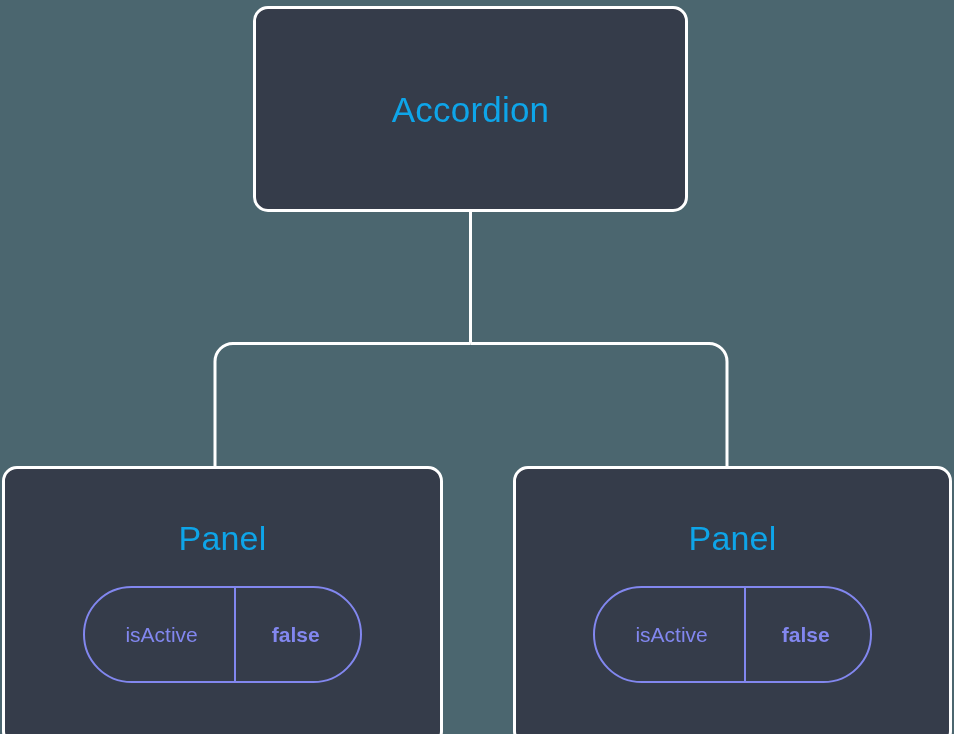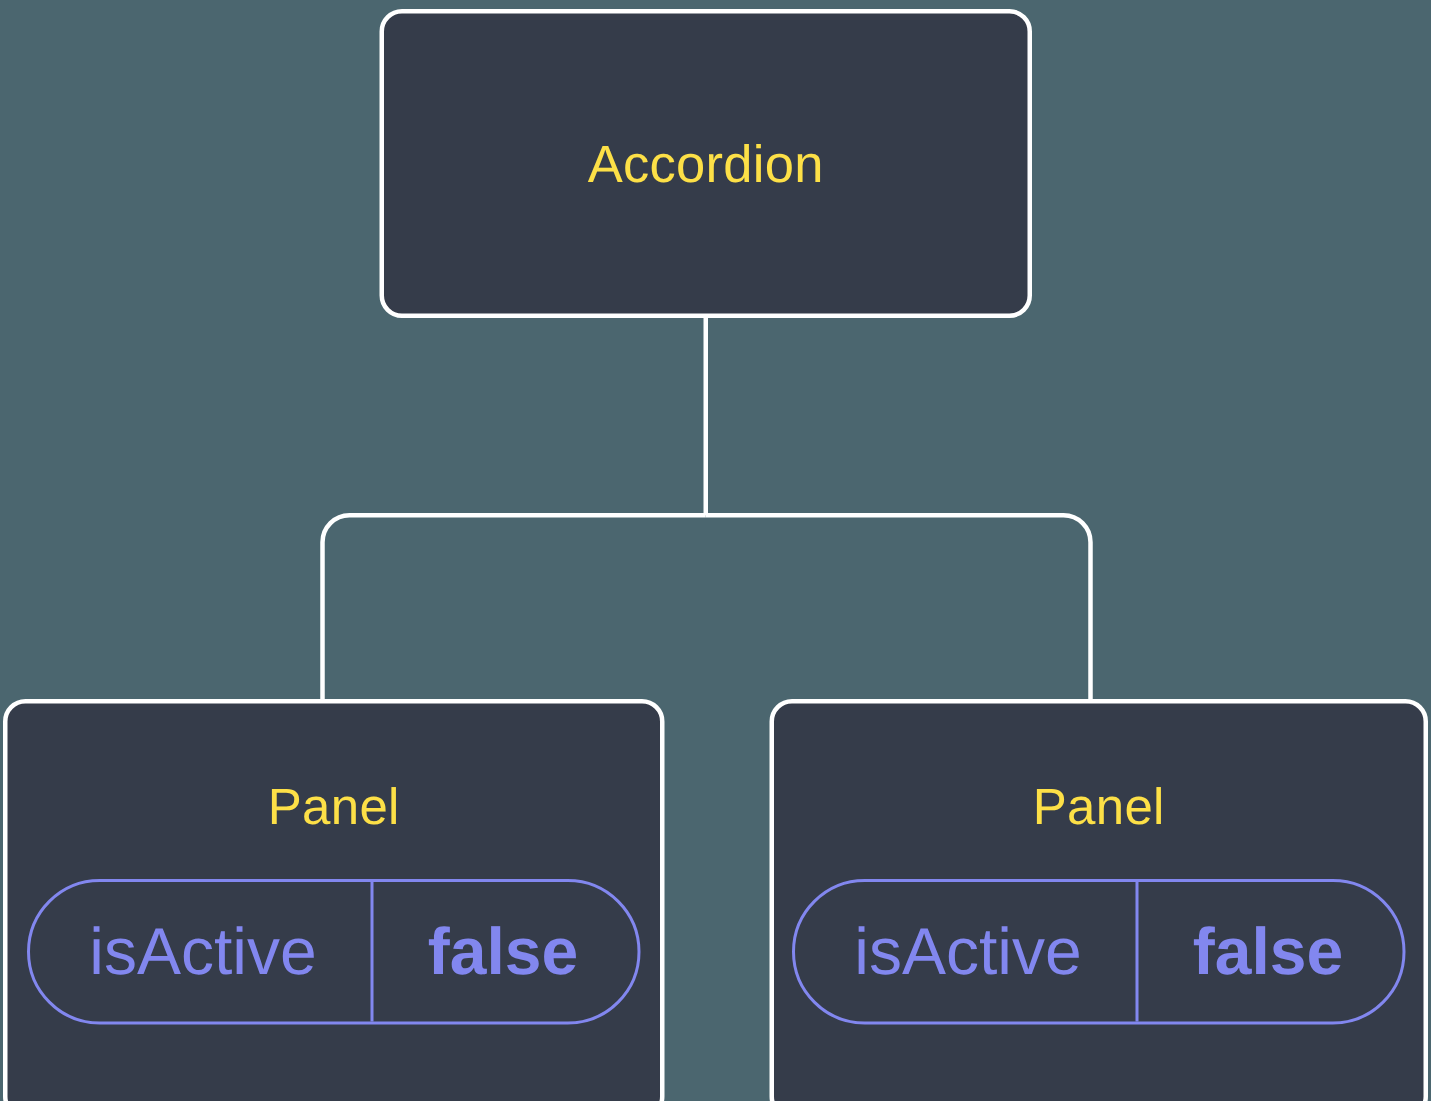--- a/index.html
+++ b/index.html
@@ -56,21 +56,21 @@
   .node-leaf {
     top: 466px;
     height: 280px; 
     justify-content: flex-start;
   }
 
   .node-leaf-left  { left: 2px;   width: 441px; }
   .node-leaf-right { left: 513px; width: 439px; }
 
   .node-title {
-    color: #fde047;
+    color: #0ea5e9;
     font-size: 34px;
     line-height: 1;
     letter-spacing: 0.2px;
     white-space: nowrap;
   }
 
   .node-root .node-title {
     font-size: 35px;
   }
 
@@ -89,21 +89,21 @@
     align-items: stretch;
     background: transparent;
   }
 
   .badge-key,
   .badge-value {
     display: flex;
     align-items: center;
     justify-content: center;
     color: #8287ef;
-    font-size: 44px;
+    font-size: 21px;
     line-height: 1;
     white-space: nowrap;
   }
 
   .badge-key {
     padding: 0 36px 0 40px;
   }
 
   .badge-value {
     padding: 0 40px 0 36px;

